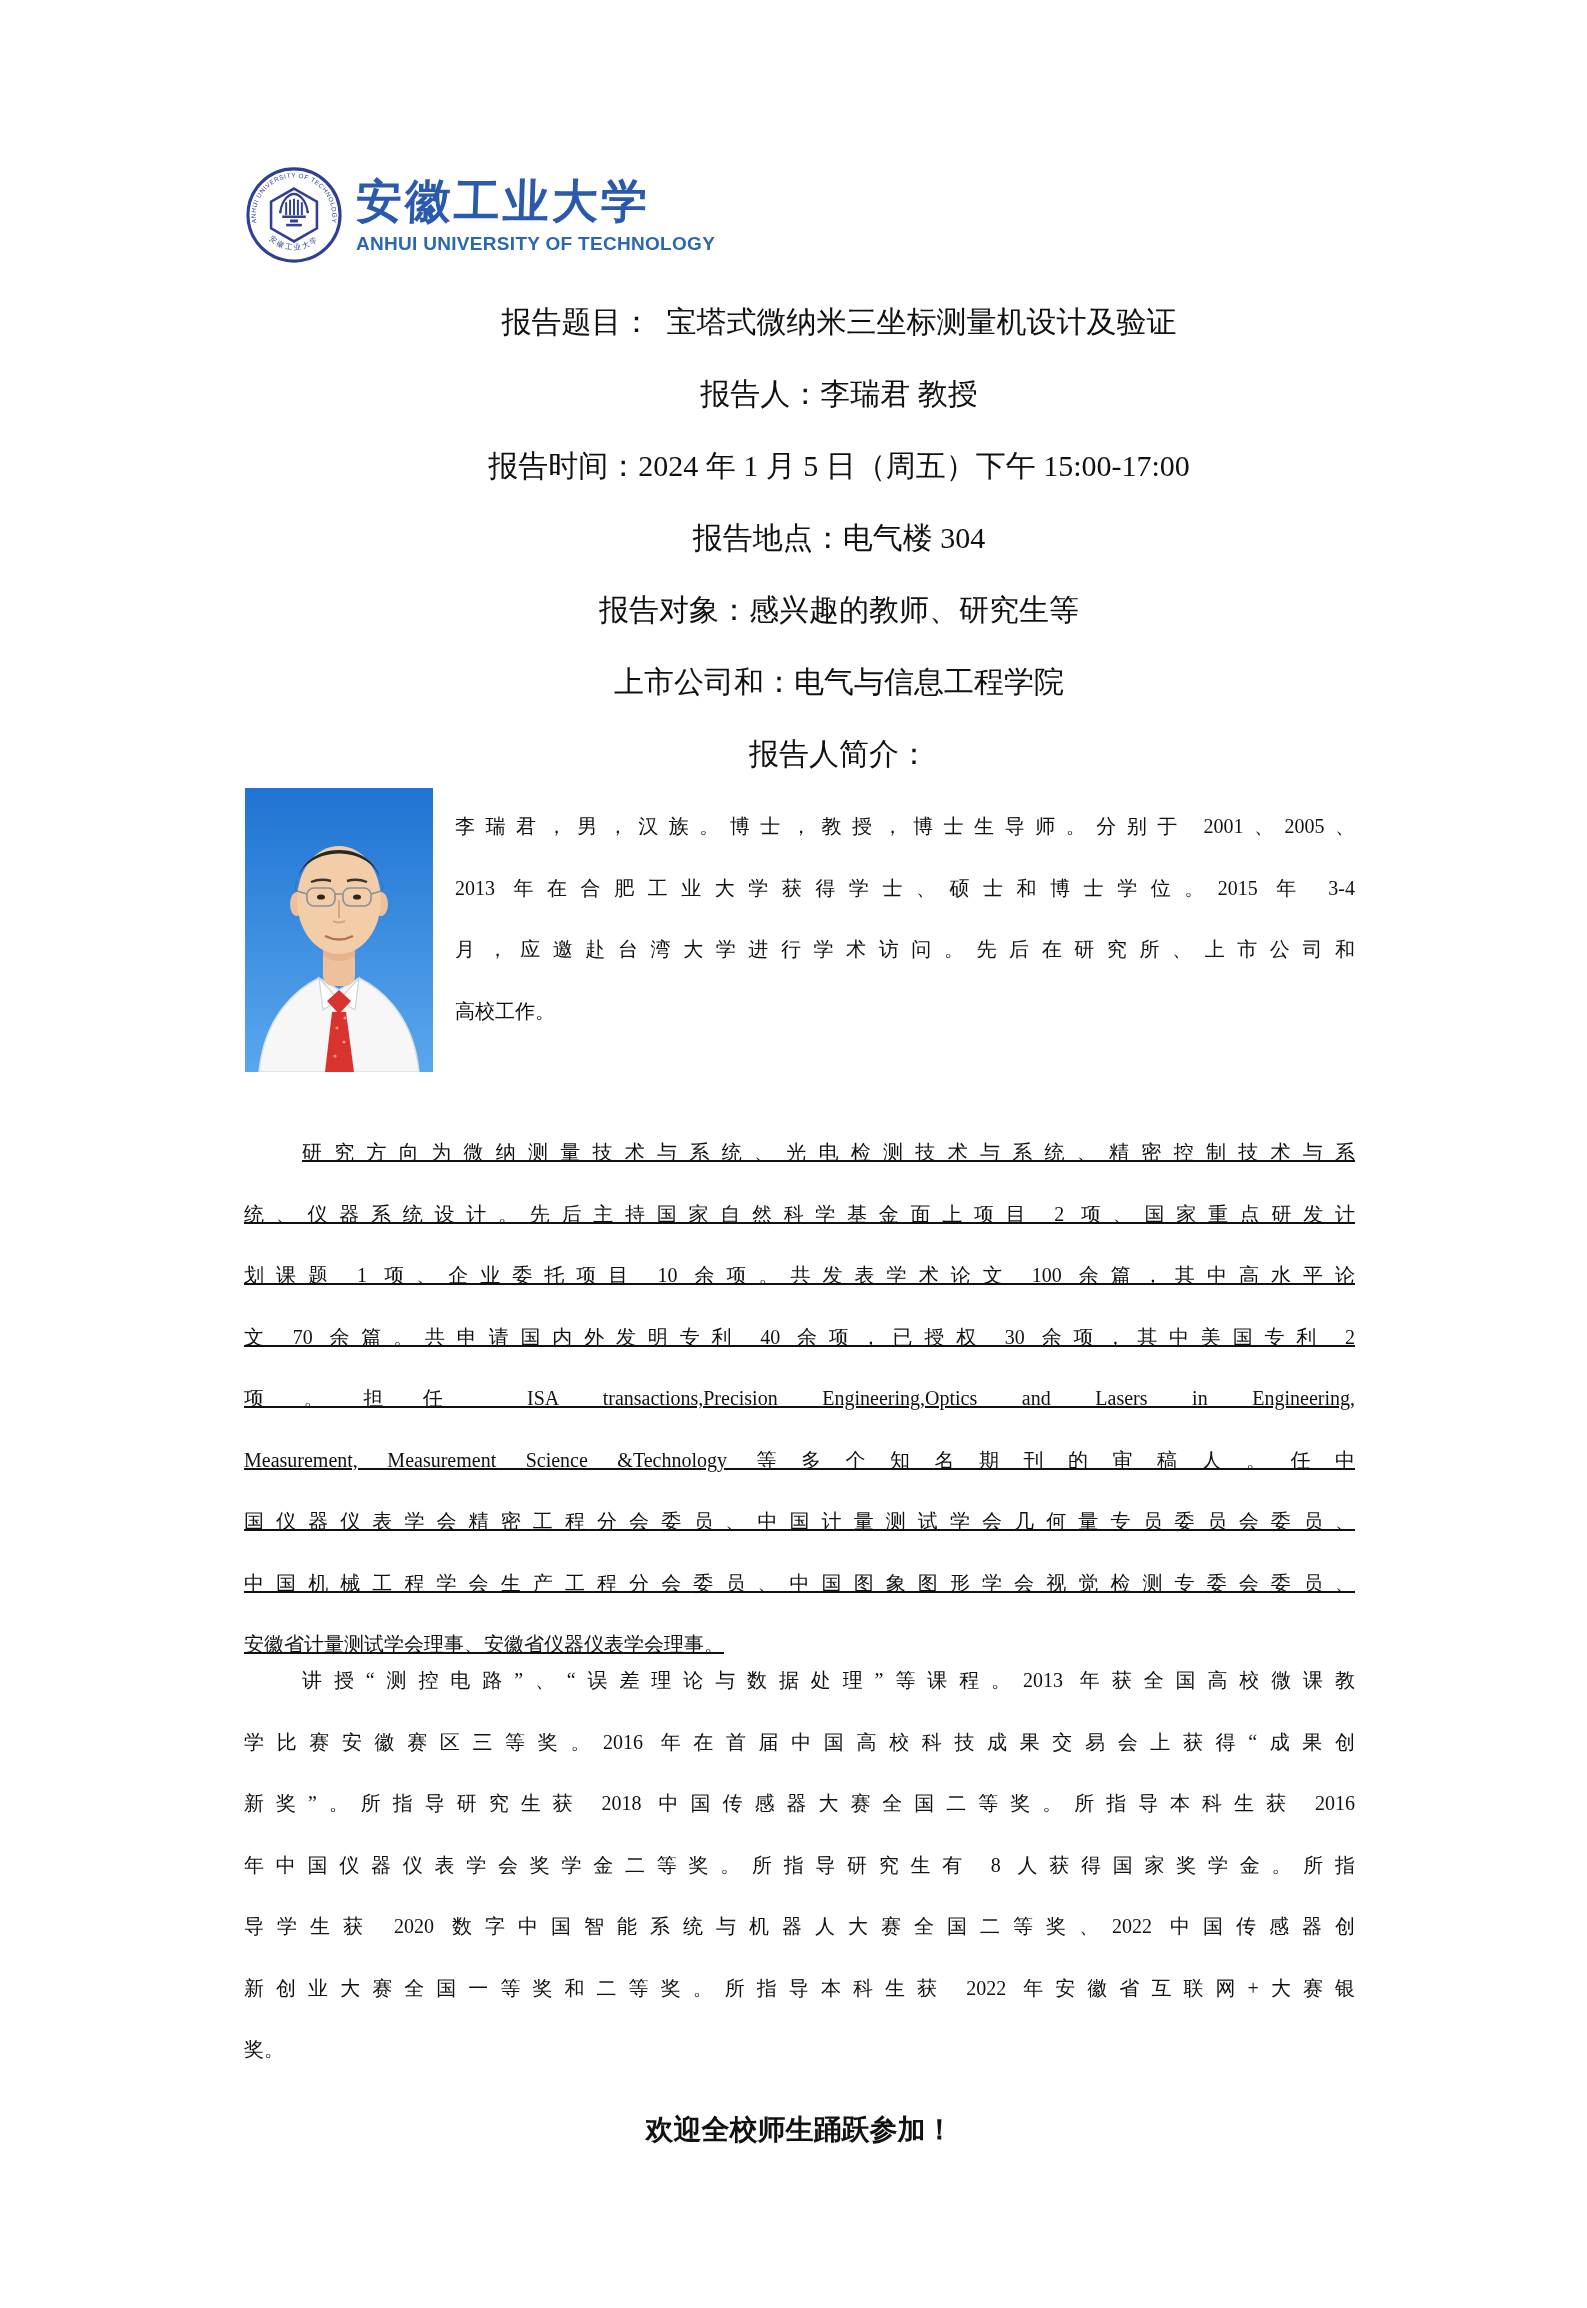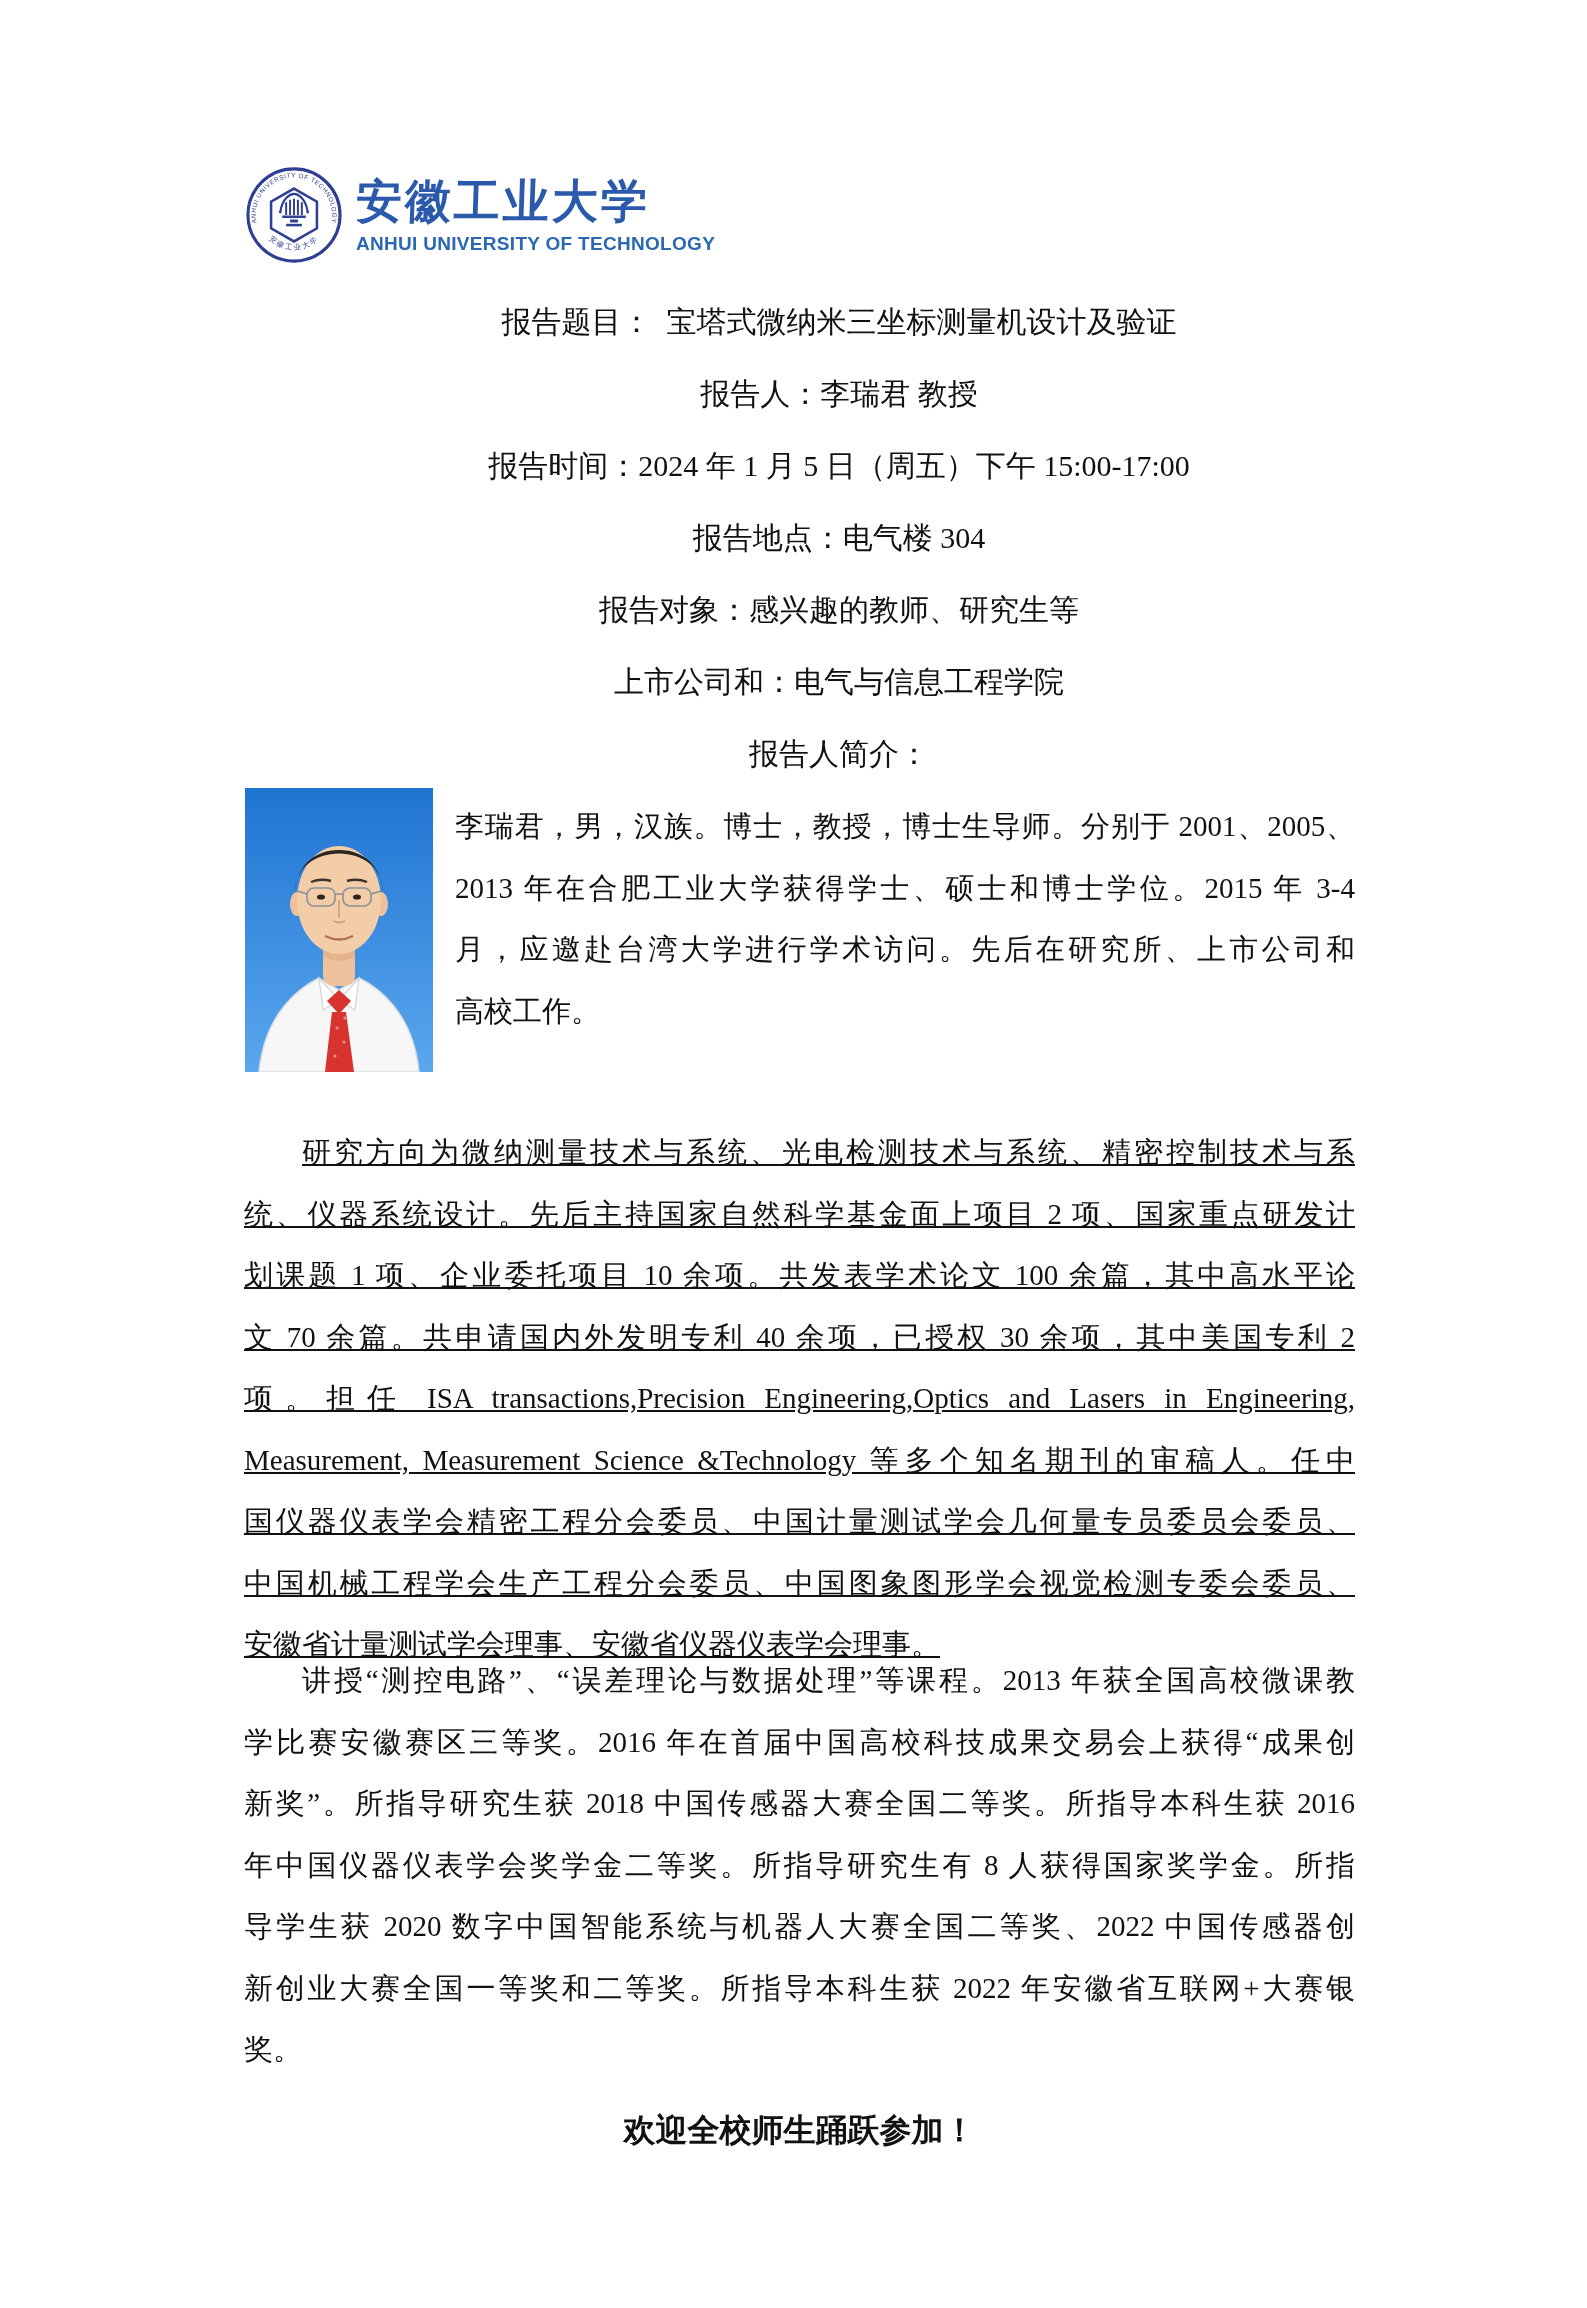--- a/index.html
+++ b/index.html
@@ -39,34 +39,34 @@
   .info{position:absolute;left:244px;top:286px;width:1190px;}
   .info .line{height:72px;line-height:72px;font-size:30px;white-space:pre;text-align:center;}
   .info .lab,.info .val{display:inline;}
 
   
   .photo{position:absolute;left:245px;top:788px;width:188px;height:284px;display:block;}
   .bio-intro{position:absolute;left:455px;top:796px;width:900px;}
 
   
   .justify-block .line{
-    font-size:29px;line-height:61.5px;
+    font-size:20px;line-height:61.5px;
     text-align:justify;text-align-last:justify;
     -moz-text-align-last:justify;
   }
   .justify-block .line.last{text-align-last:left;-moz-text-align-last:left;}
   .para{position:absolute;left:244px;width:1111px;}
   .para-research{top:1122px;text-decoration:underline;}
   .para-teaching{top:1650px;}
   .para .line:first-child{text-indent:58px;}
 
   
   .welcome{
     position:absolute;left:244px;top:2103px;width:1111px;height:54px;
-    line-height:54px;text-align:center;font-size:32px;font-weight:bold;
+    line-height:54px;text-align:center;font-size:28px;font-weight:bold;
   }
 </style>
 </head>
 <body>
 
 <div class="page">
 
   <svg class="seal" viewBox="0 0 100 100" xmlns="http://www.w3.org/2000/svg">
     <circle cx="50" cy="50" r="47" fill="none" stroke="currentColor" stroke-width="3.2"></circle>
     <path id="sealTopArc" d="M 12.6,61.8 A 39,39 0 1 1 87.4,61.8" fill="none"></path>

